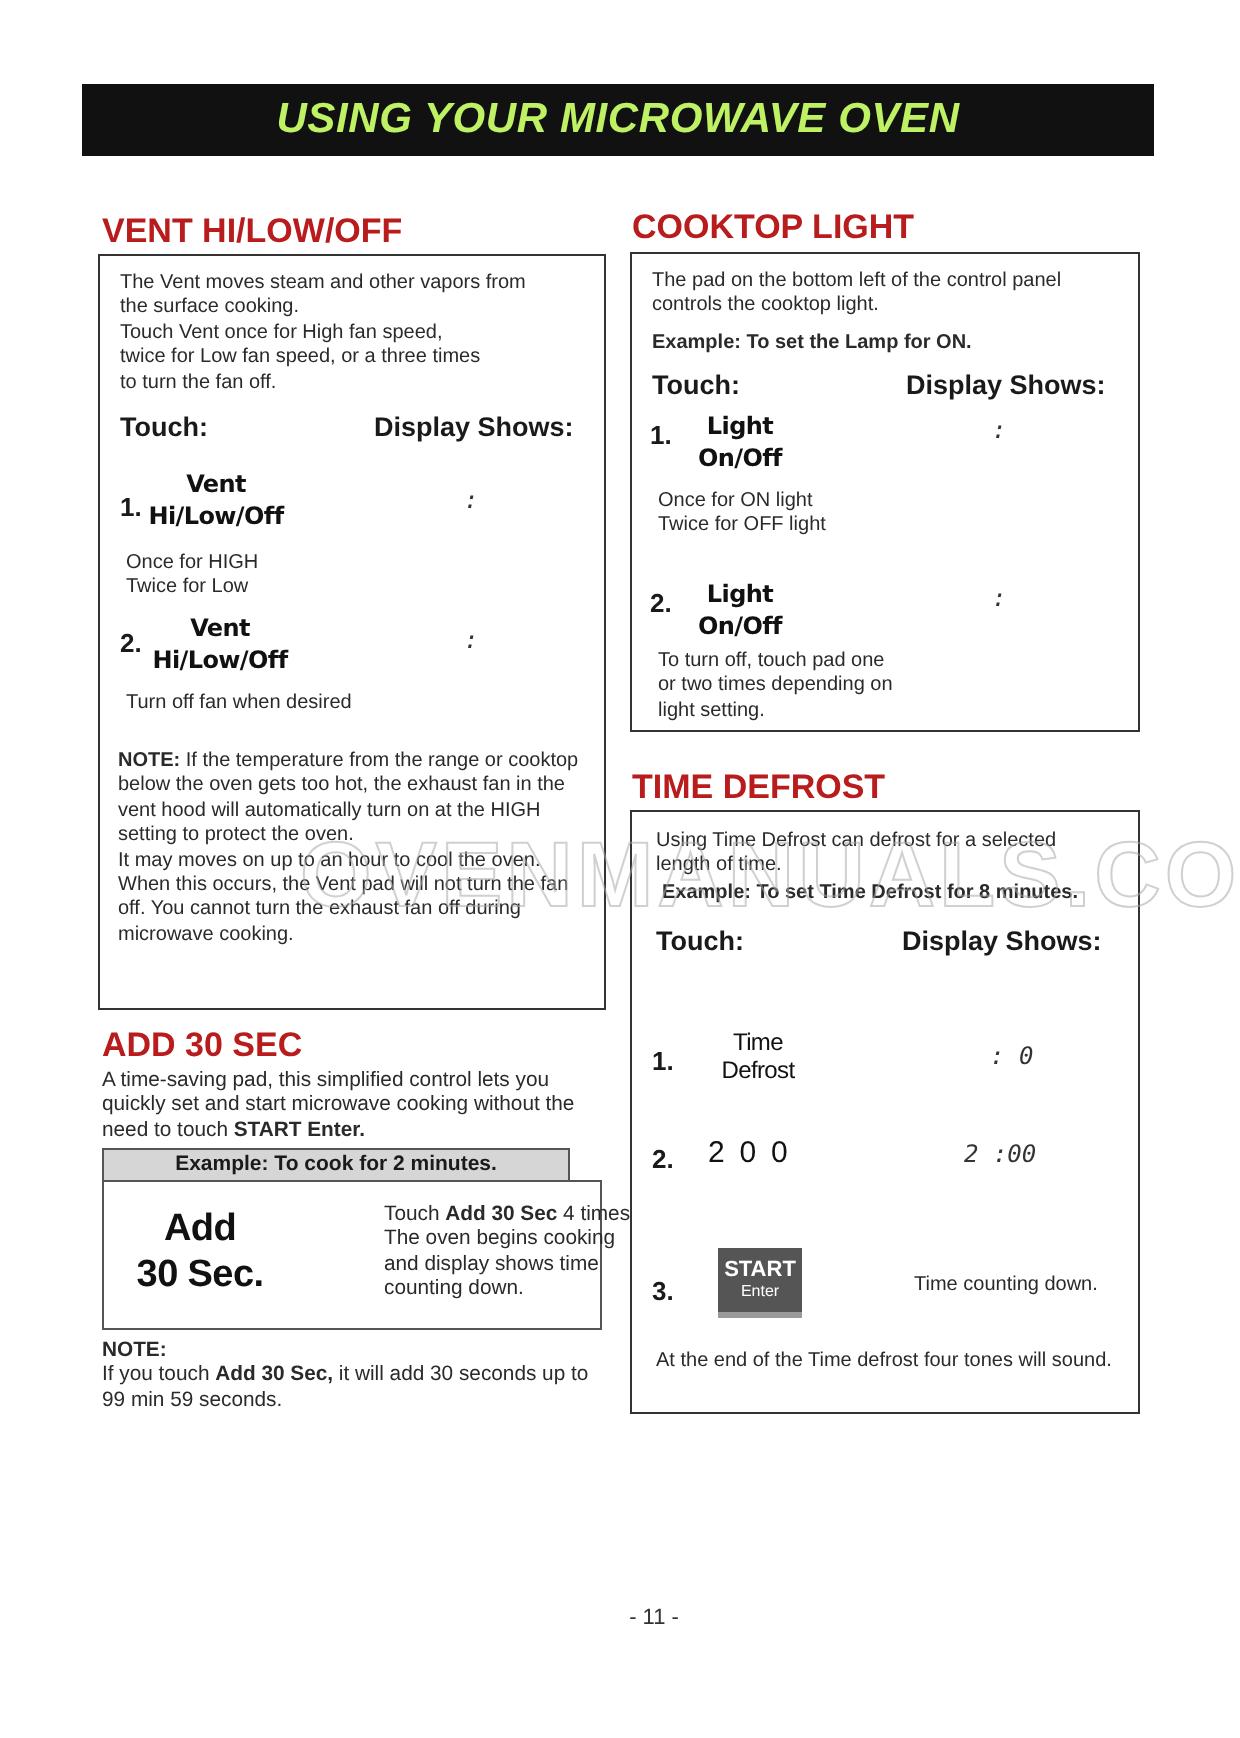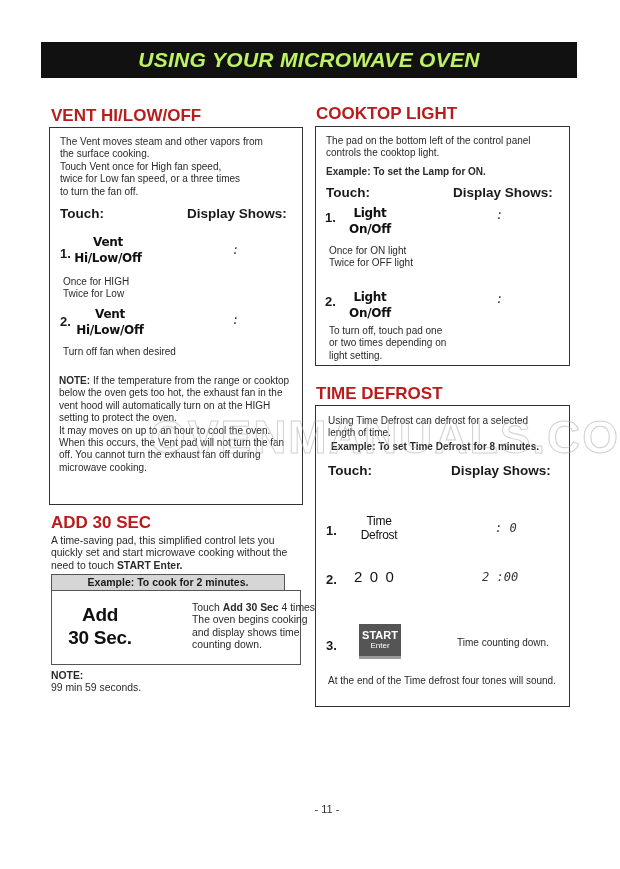--- a/index.html
+++ b/index.html
@@ -119,20 +119,21 @@
   <div>30 Sec.</div>
 </div>
 <div class="txt" style="left:152px; top:602px; font-size:10.4px;margin-left:40px;">
   <div><span>Touch </span><span class="bold">Add 30 Sec</span><span> 4 times.</span></div>
   <div>The oven begins cooking</div>
   <div>and display shows time</div>
   <div>counting down.</div>
 </div>
 <div class="txt" style="left:51px; top:670px; font-size:10.4px;">
   <div class="bold">NOTE:</div>
+  <div><span>If you touch </span><span class="bold">Add 30 Sec,</span><span> it will add 30 seconds up to</span></div>
   <div>99 min 59 seconds.</div>
 </div>
 
 <div class="h2" style="left:316px; top:104px;">COOKTOP LIGHT</div>
 <div class="box" style="left:315px; top:126px; width:255px; height:240px;"></div>
 <div class="txt" style="left:326px; top:135px;">
   <div>The pad on the bottom left of the control panel</div>
   <div>controls the cooktop light.</div>
 </div>
 <div class="txt bold" style="left:326px; top:166px;">Example: To set the Lamp for ON.</div>

